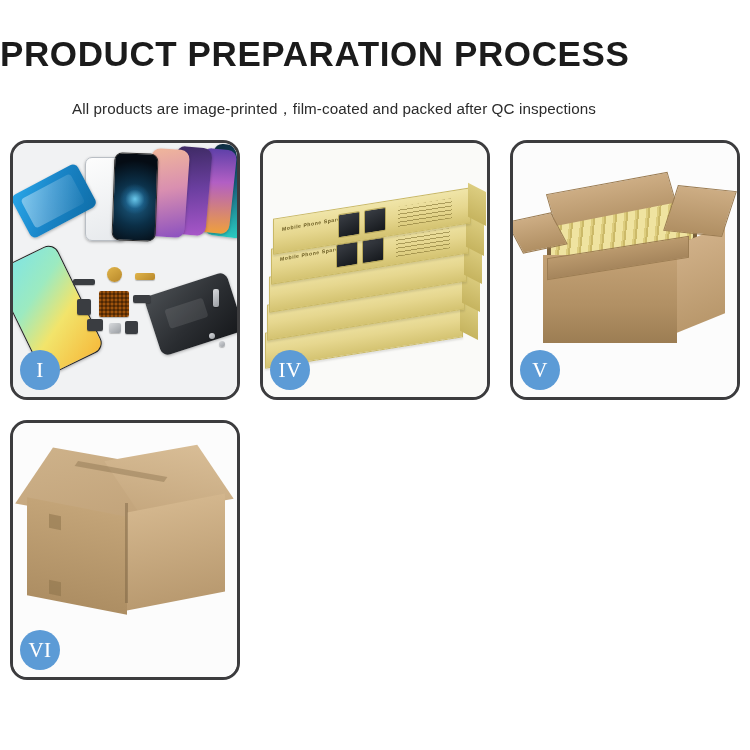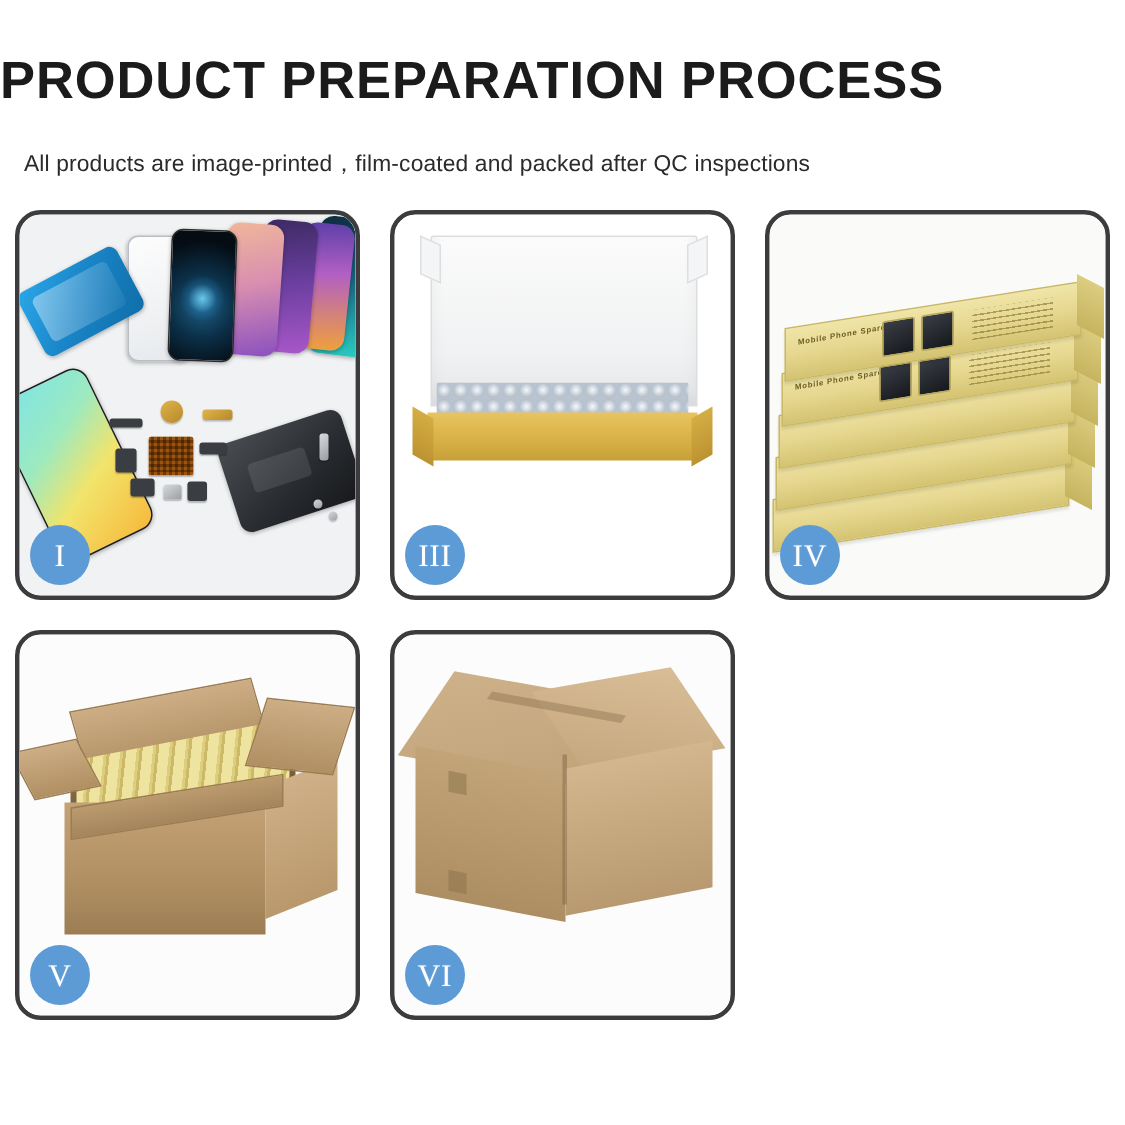--- a/index.html
+++ b/index.html
@@ -18,21 +18,21 @@
     height: 750px;
     background: #ffffff;
   }
 
   
   #header {
     position: absolute;
     left: 0;
     top: 0;
     width: 612px;
-    text-align: left;
+    text-align: right;
   }
   #title {
     margin: 0;
     padding-top: 34px;
     font-size: 35px;
     font-weight: 700;
     letter-spacing: 0.6px;
     color: #1b1b1b;
     font-family: "Liberation Sans", sans-serif;
     white-space: nowrap;
@@ -379,29 +379,20 @@
         <div class="chip silver" style="left:96px;top:180px;width:12px;height:10px;"></div>
         <div class="chip" style="left:112px;top:178px;width:13px;height:13px;"></div>
         <div class="chip silver round" style="left:196px;top:190px;width:6px;height:6px;"></div>
         <div class="chip silver round" style="left:206px;top:198px;width:6px;height:6px;"></div>
         <div class="chip silver" style="left:200px;top:146px;width:6px;height:18px;"></div>
       </div>
       <div class="badge">I</div>
     </div>
 
 
-    <div class="panel">
-      <div class="panel-photo">
-        <div class="p3-bg"></div>
-        <div class="mailer-lid"></div>
-        <div class="mailer-fill"></div>
-        <div class="mailer-base"></div>
-      </div>
-      <div class="badge">III</div>
-    </div>
 
     <div class="panel">
       <div class="panel-photo">
         <div class="p4-bg"></div>
         <div class="stack">
           <div class="sbox" style="left:6px; top:150px;">
             <div class="side"></div>
           </div>
           <div class="sbox" style="left:8px; top:122px;">
             <div class="side"></div>

